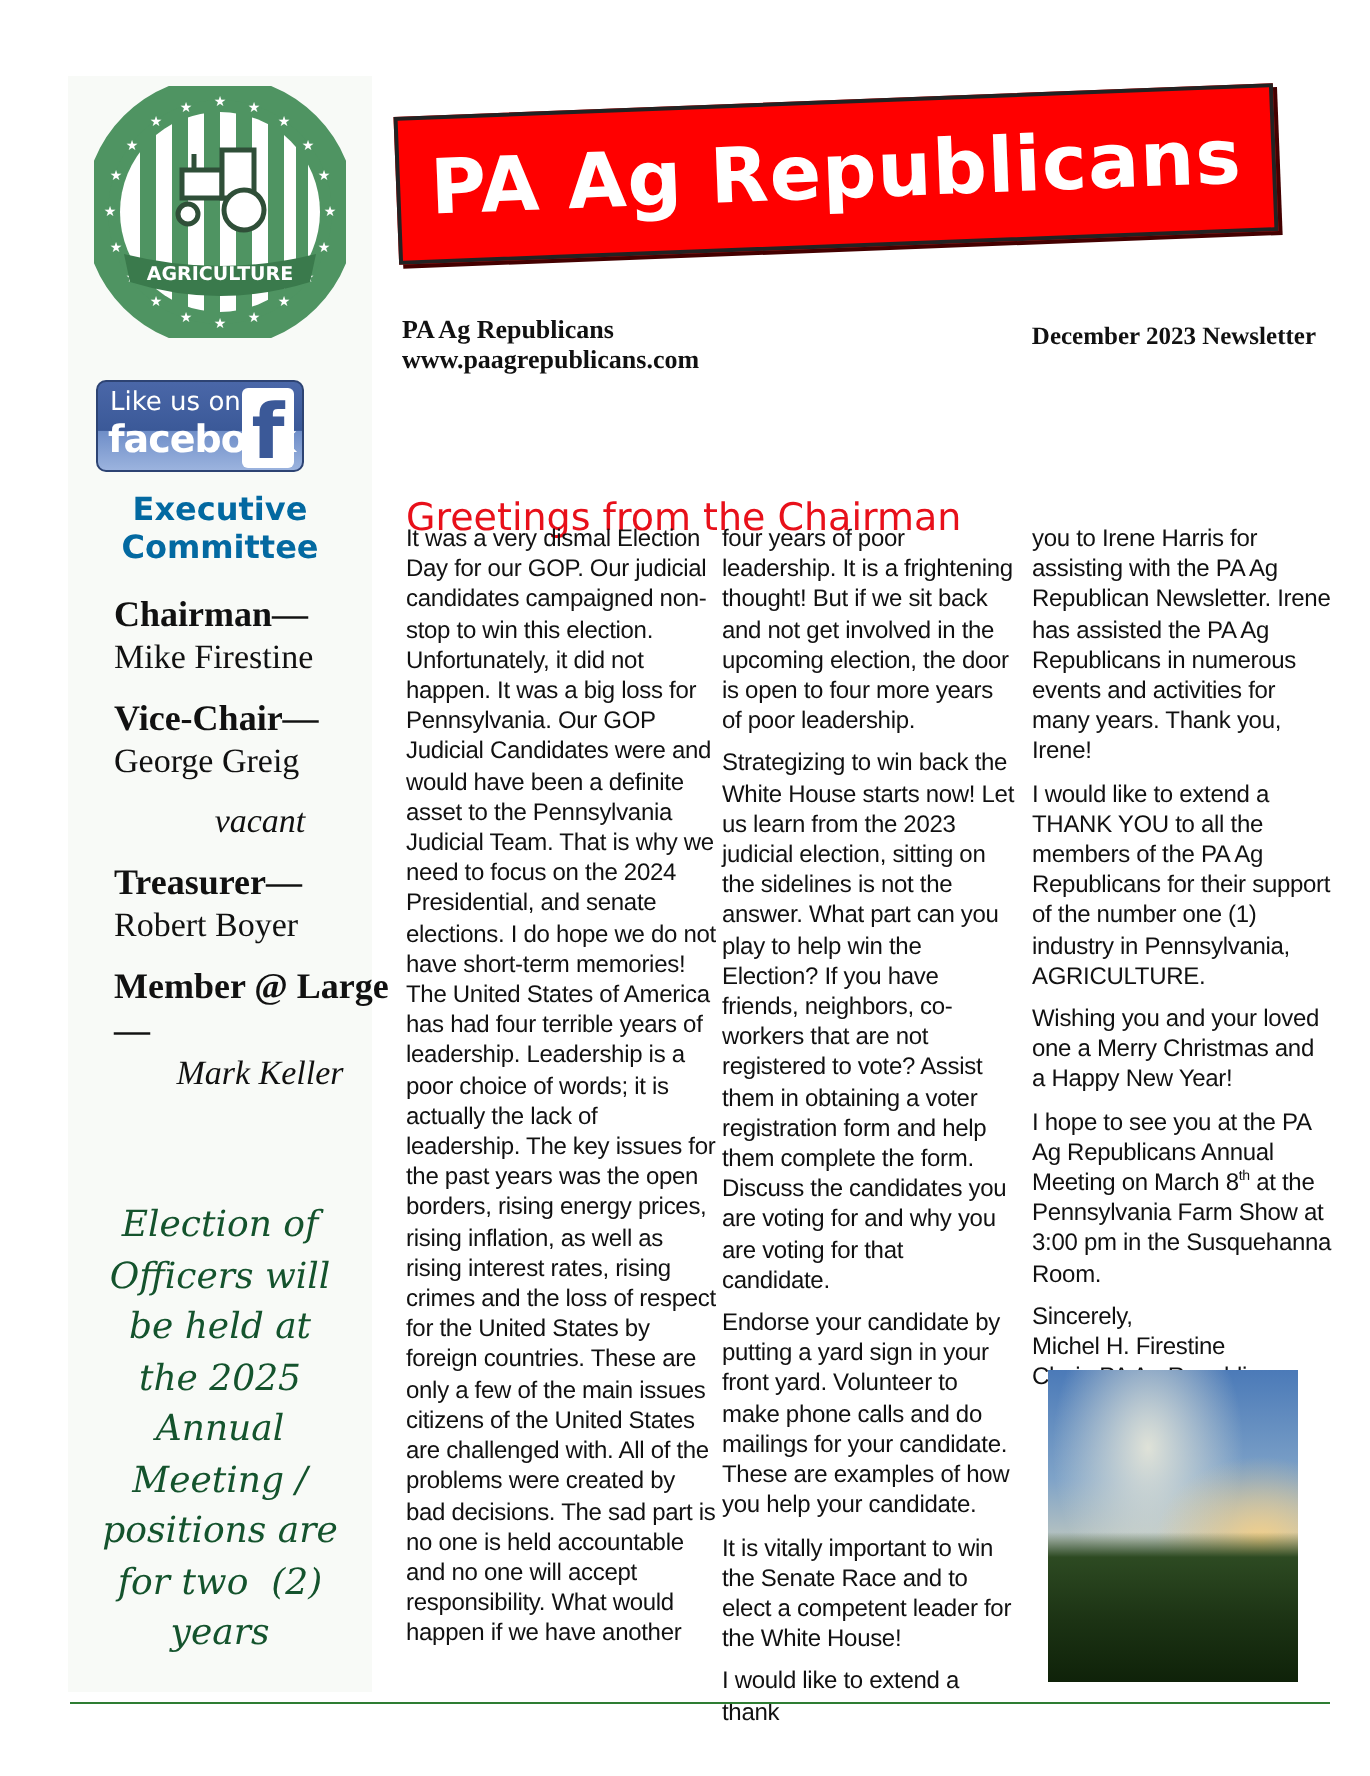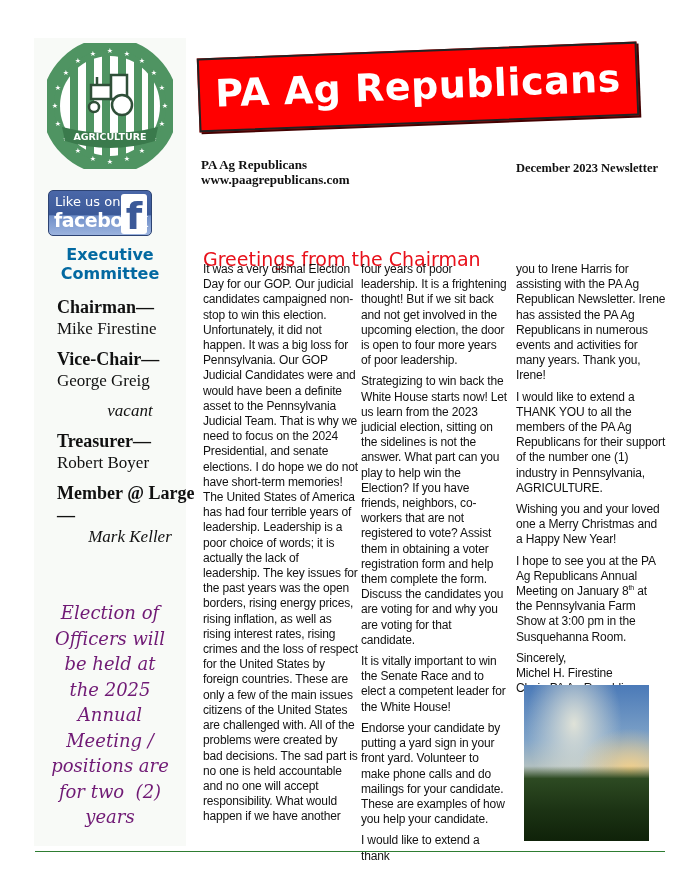--- a/index.html
+++ b/index.html
@@ -31,21 +31,21 @@
     font-family: "DejaVu Sans", sans-serif;
   }
   .officers { position: absolute; left: 6px; top: 258px; width: 146px; font-family: "Liberation Serif", serif; margin-left: 17px; }
   .officer { margin-bottom: 9px; }
   .officer .role { font-weight: bold; font-size: 18px; line-height: 22px; }
   .officer .name { font-size: 17px; line-height: 21px; }
   .officer .name.italic { font-style: italic; text-align: center; }
   .election-note {
     position: absolute; left: 0; top: 562px; width: 152px; text-align: center;
     font-family: "DejaVu Serif", serif; font-style: italic; font-size: 18px; line-height: 25.5px;
-    color: #701a75;
+    color: #14532d;
   }
 
   .banner {
     position: absolute; left: 198px; top: 50px; width: 440px; height: 74px;
     background: #ff0000; border: 2px solid #222;
     transform: rotate(-2.2deg); transform-origin: center;
     box-shadow: 2px 2px 0 #400;
   }
   .banner-title {
     position: absolute; left: 0; top: 12px; width: 100%; text-align: center;
@@ -184,30 +184,30 @@
 
 <div class="section-heading">Greetings from the Chairman</div>
 
 <div class="col col1">
   <p>It was a very dismal Election Day for our GOP.  Our judicial candidates campaigned non-stop to win this election.  Unfortunately, it did not happen.  It was a big loss for Pennsylvania.  Our GOP Judicial Candidates were and would have been a definite asset to the Pennsylvania Judicial Team.  That is why we need to focus on the 2024 Presidential, and senate elections.  I do hope we do not have short-term memories!  The United States of America has had four terrible years of leadership.  Leadership is a poor choice of words; it is actually the lack of leadership.  The key issues for the past years was the open borders, rising energy prices, rising inflation, as well as rising interest rates, rising crimes and the loss of respect for the United States by foreign countries.  These are only a few of the main issues citizens of the United States are challenged with.  All of the problems were created by bad decisions.  The sad part is no one is held accountable and no one will accept responsibility.  What would happen if we have another</p>
 </div>
 
 <div class="col col2">
   <p>four years of poor leadership.  It is a frightening thought!  But if we sit back and not get involved in the upcoming election, the door is open to four more years of poor leadership.</p>
   <p>Strategizing to win back the White House starts now!  Let us learn from the 2023 judicial election, sitting on the sidelines is not the answer.  What part can you play to help win the Election?  If you have friends, neighbors, co-workers that are not registered to vote?  Assist them in obtaining a voter registration form and help them complete the form.  Discuss the candidates you are voting for and why you are voting for that candidate.</p>
+  <p>Endorse your candidate by putting a yard sign in your front yard.  Volunteer to make phone calls and do mailings for your candidate.  These are examples of how you help your candidate.</p>
   <p>It is vitally important to win the Senate Race and to elect a competent leader for the White House!</p>
-  <p>Endorse your candidate by putting a yard sign in your front yard.  Volunteer to make phone calls and do mailings for your candidate.  These are examples of how you help your candidate.</p>
   <p>I would like to extend a thank</p>
 </div>
 
 <div class="col col3">
   <p>you to Irene Harris for assisting with the PA Ag Republican Newsletter.  Irene has assisted the PA Ag Republicans in numerous events and activities for many years.  Thank you, Irene!</p>
   <p>I would like to extend a THANK YOU to all the members of the PA Ag Republicans for their support of the number one (1) industry in Pennsylvania, AGRICULTURE.</p>
   <p>Wishing you and your loved one a Merry Christmas and a Happy New Year!</p>
-  <p><span>I hope to see you at the PA Ag Republicans Annual Meeting on January 8</span><sup>th</sup><span> at the Pennsylvania Farm Show at 3:00 pm in the Susquehanna Room.</span></p>
+  <p><span>I hope to see you at the PA Ag Republicans Annual Meeting on March 8</span><sup>th</sup><span> at the Pennsylvania Farm Show at 3:00 pm in the Susquehanna Room.</span></p>
   <p>
     <span>Sincerely,</span><br>
     <span>Michel H. Firestine</span><br>
     <span>Chair, PA Ag Republicans</span>
   </p>
 </div>
 
 <div class="photo"></div>
 
 <div class="footer-rule"></div>

